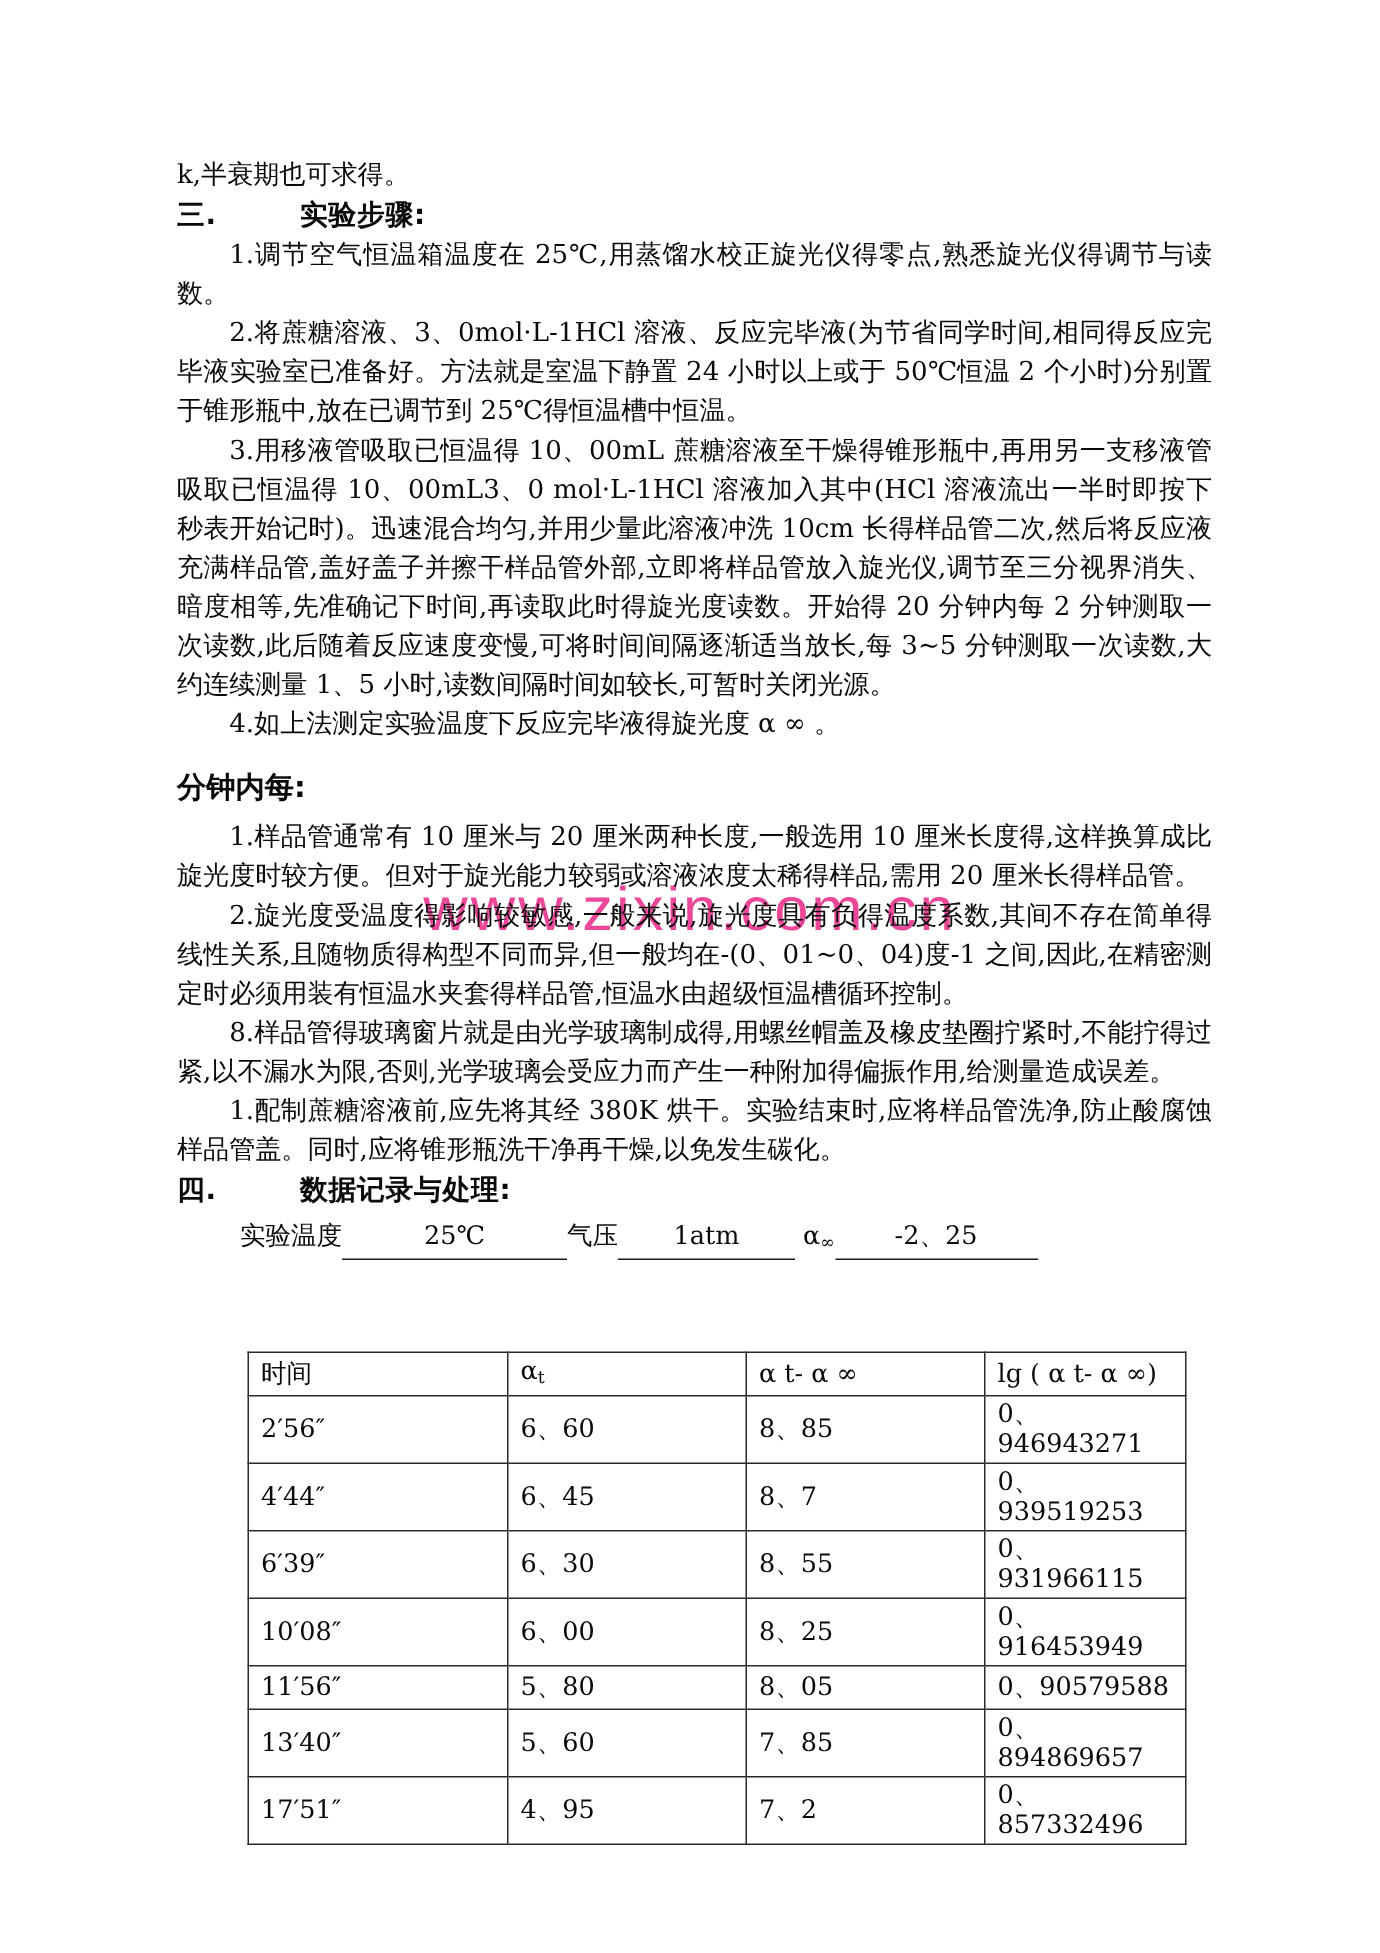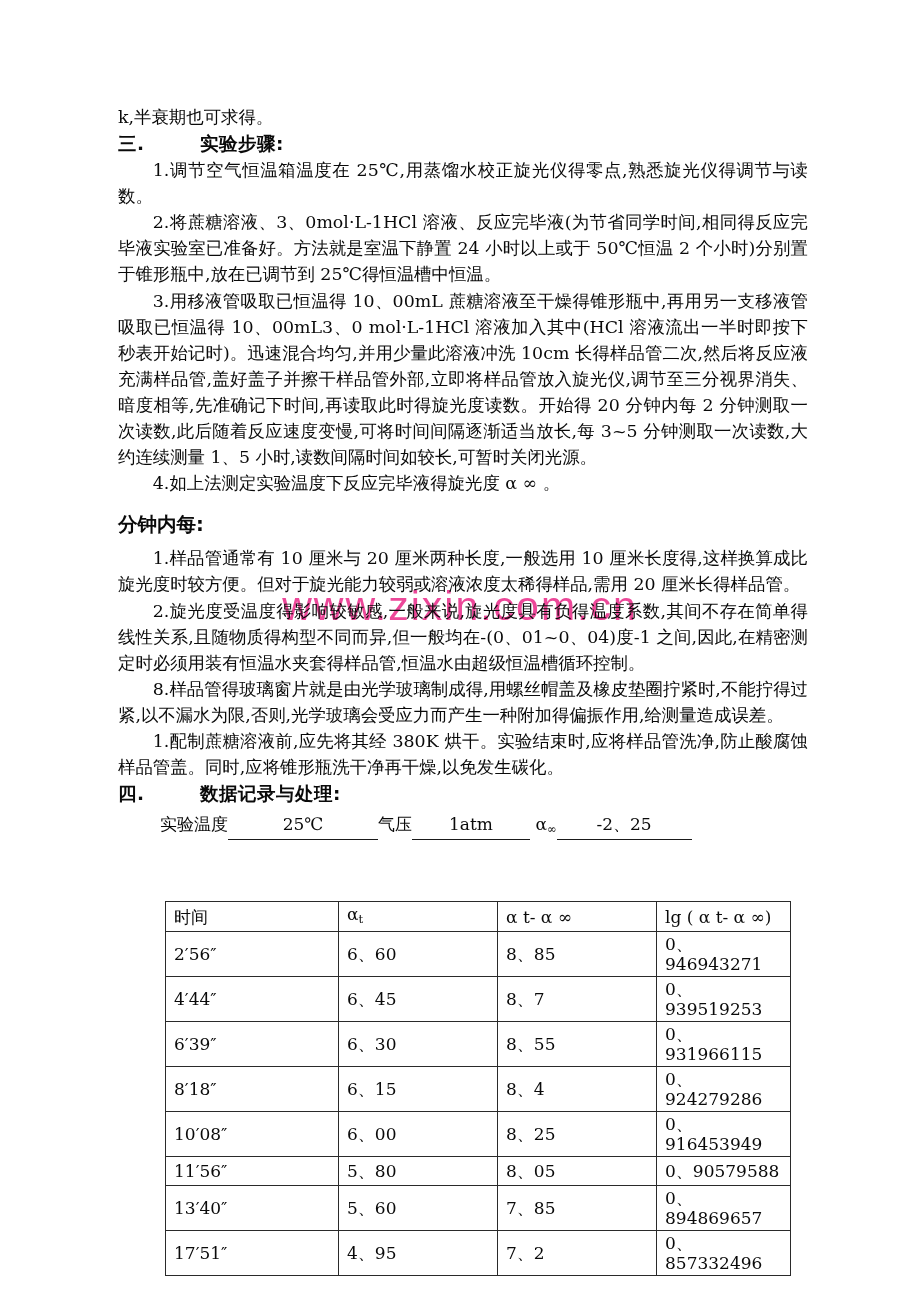--- a/index.html
+++ b/index.html
@@ -195,26 +195,20 @@
             <td>8、7</td>
             <td>0、939519253</td>
           </tr>
         <tr>
             <td>6′39″</td>
             <td>6、30</td>
             <td>8、55</td>
             <td>0、931966115</td>
           </tr>
         <tr>
-            <td>8′18″</td>
-            <td>6、15</td>
-            <td>8、4</td>
-            <td>0、924279286</td>
-          </tr>
-        <tr>
             <td>10′08″</td>
             <td>6、00</td>
             <td>8、25</td>
             <td>0、916453949</td>
           </tr>
         <tr>
             <td>11′56″</td>
             <td>5、80</td>
             <td>8、05</td>
             <td>0、90579588</td>

